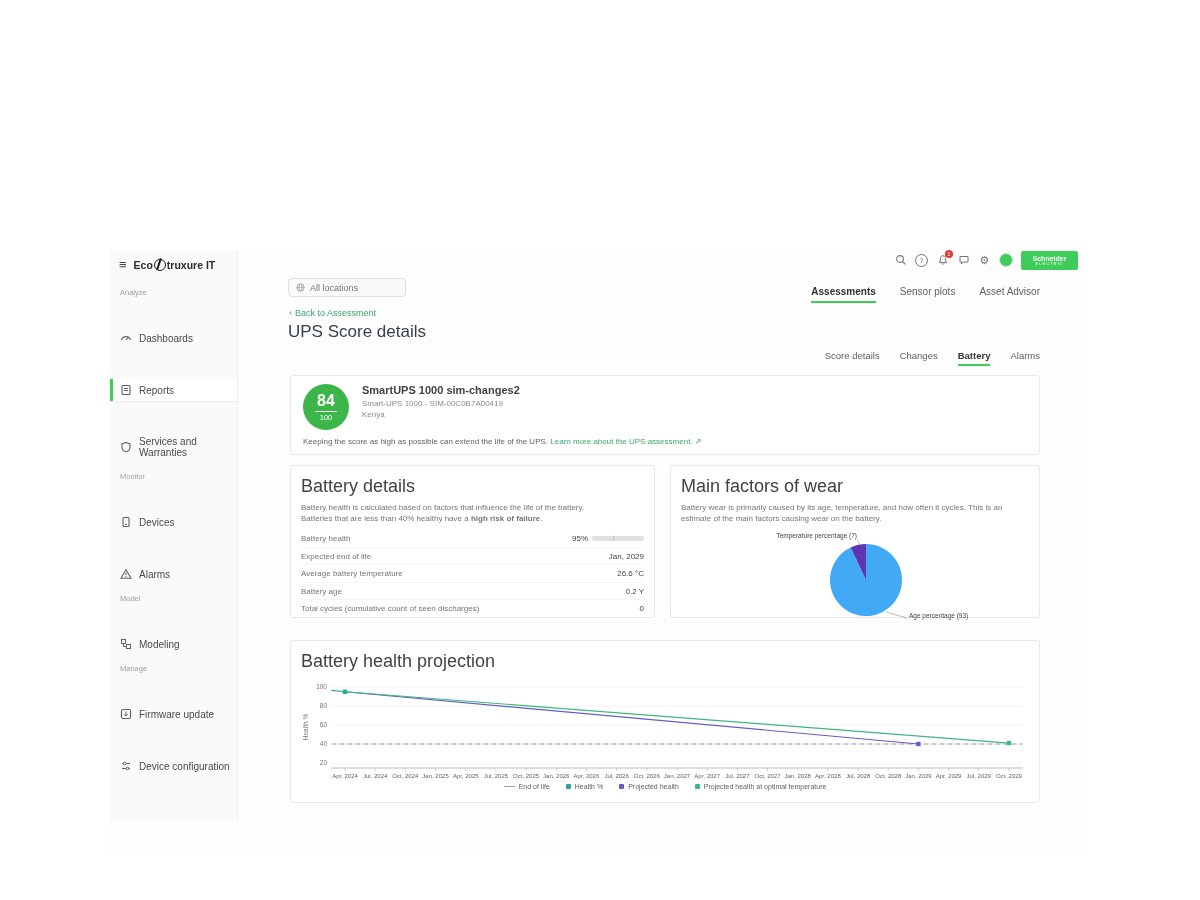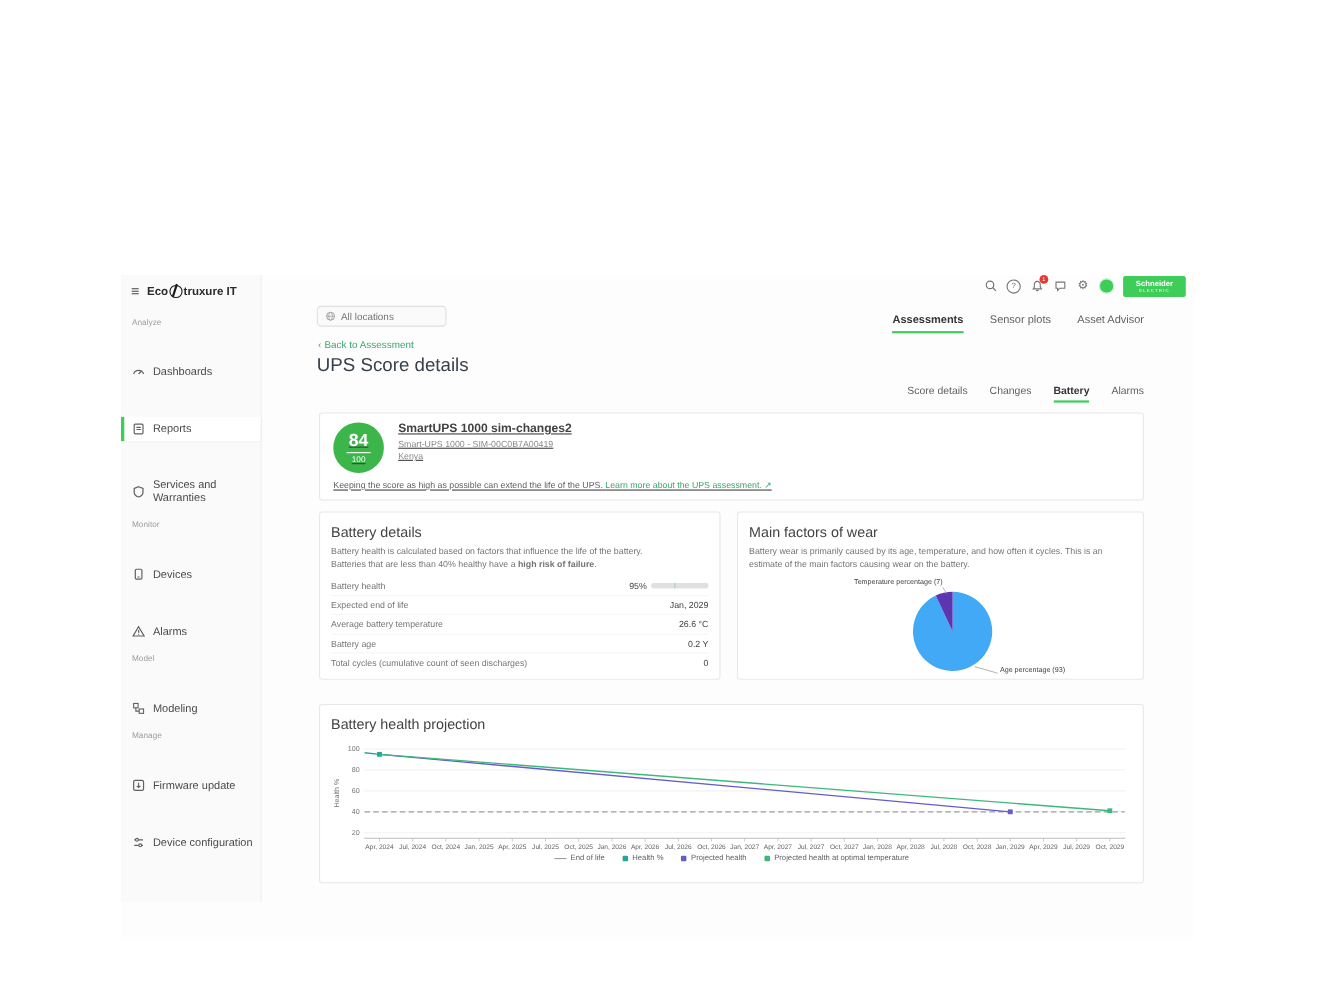--- a/index.html
+++ b/index.html
@@ -32,25 +32,25 @@
   .maintabs{position:absolute;right:45px;top:36px;display:flex;gap:24px;}
   .maintab{font-size:10px;color:#616161;padding-bottom:4px;cursor:pointer;}
   .maintab.active{color:#333;font-weight:bold;border-bottom:2px solid #3dcd58;}
   .back-link{position:absolute;left:179px;top:58px;font-size:9px;color:#3aa76d;cursor:pointer;display:flex;gap:3px;align-items:center;}
   .page-title{position:absolute;left:178px;top:72px;font-size:17px;font-weight:500;color:#37414b;}
   .subtabs{position:absolute;right:45px;top:100px;display:flex;gap:20px;}
   .subtab{font-size:9.5px;color:#616161;padding-bottom:3px;cursor:pointer;}
   .subtab.active{color:#333;font-weight:bold;border-bottom:2px solid #3dcd58;}
   
   .card{position:absolute;background:#fff;border:1px solid #e8e8e8;border-radius:3px;box-sizing:border-box;padding:10px;}
-  .card-score{left:180px;top:125px;width:750px;height:80px;padding:8px 12px;text-decoration:underline;}
+  .card-score{left:180px;top:125px;width:750px;height:80px;padding:8px 12px;}
   .card-battery{left:180px;top:215px;width:365px;height:153px;}
   .card-wear{left:560px;top:215px;width:370px;height:153px;}
   .card-proj{left:180px;top:390px;width:750px;height:163px;}
-  .card-title{font-size:13px;color:#424242;margin-bottom:5px;}
+  .card-title{font-size:18px;color:#424242;margin-bottom:5px;}
   .card-desc{font-size:8px;color:#757575;line-height:11px;}
   
   .score-top{display:flex;gap:13px;align-items:flex-start;}
   .score-circle{width:46px;height:46px;border-radius:50%;background:#3cb54a;color:#fff;display:flex;flex-direction:column;align-items:center;justify-content:center;line-height:1;}
   .score-num{font-size:16px;font-weight:bold;}
   .score-div{width:22px;height:1px;background:#ffffff;margin:2px 0;}
   .score-max{font-size:7.5px;}
   .dev-name{font-size:11px;font-weight:bold;color:#424242;}
   .dev-model,.dev-loc{font-size:8px;color:#8a8a8a;margin-top:2.5px;}
   .score-desc{margin-top:5px;font-size:8px;color:#616161;line-height:13px;}

